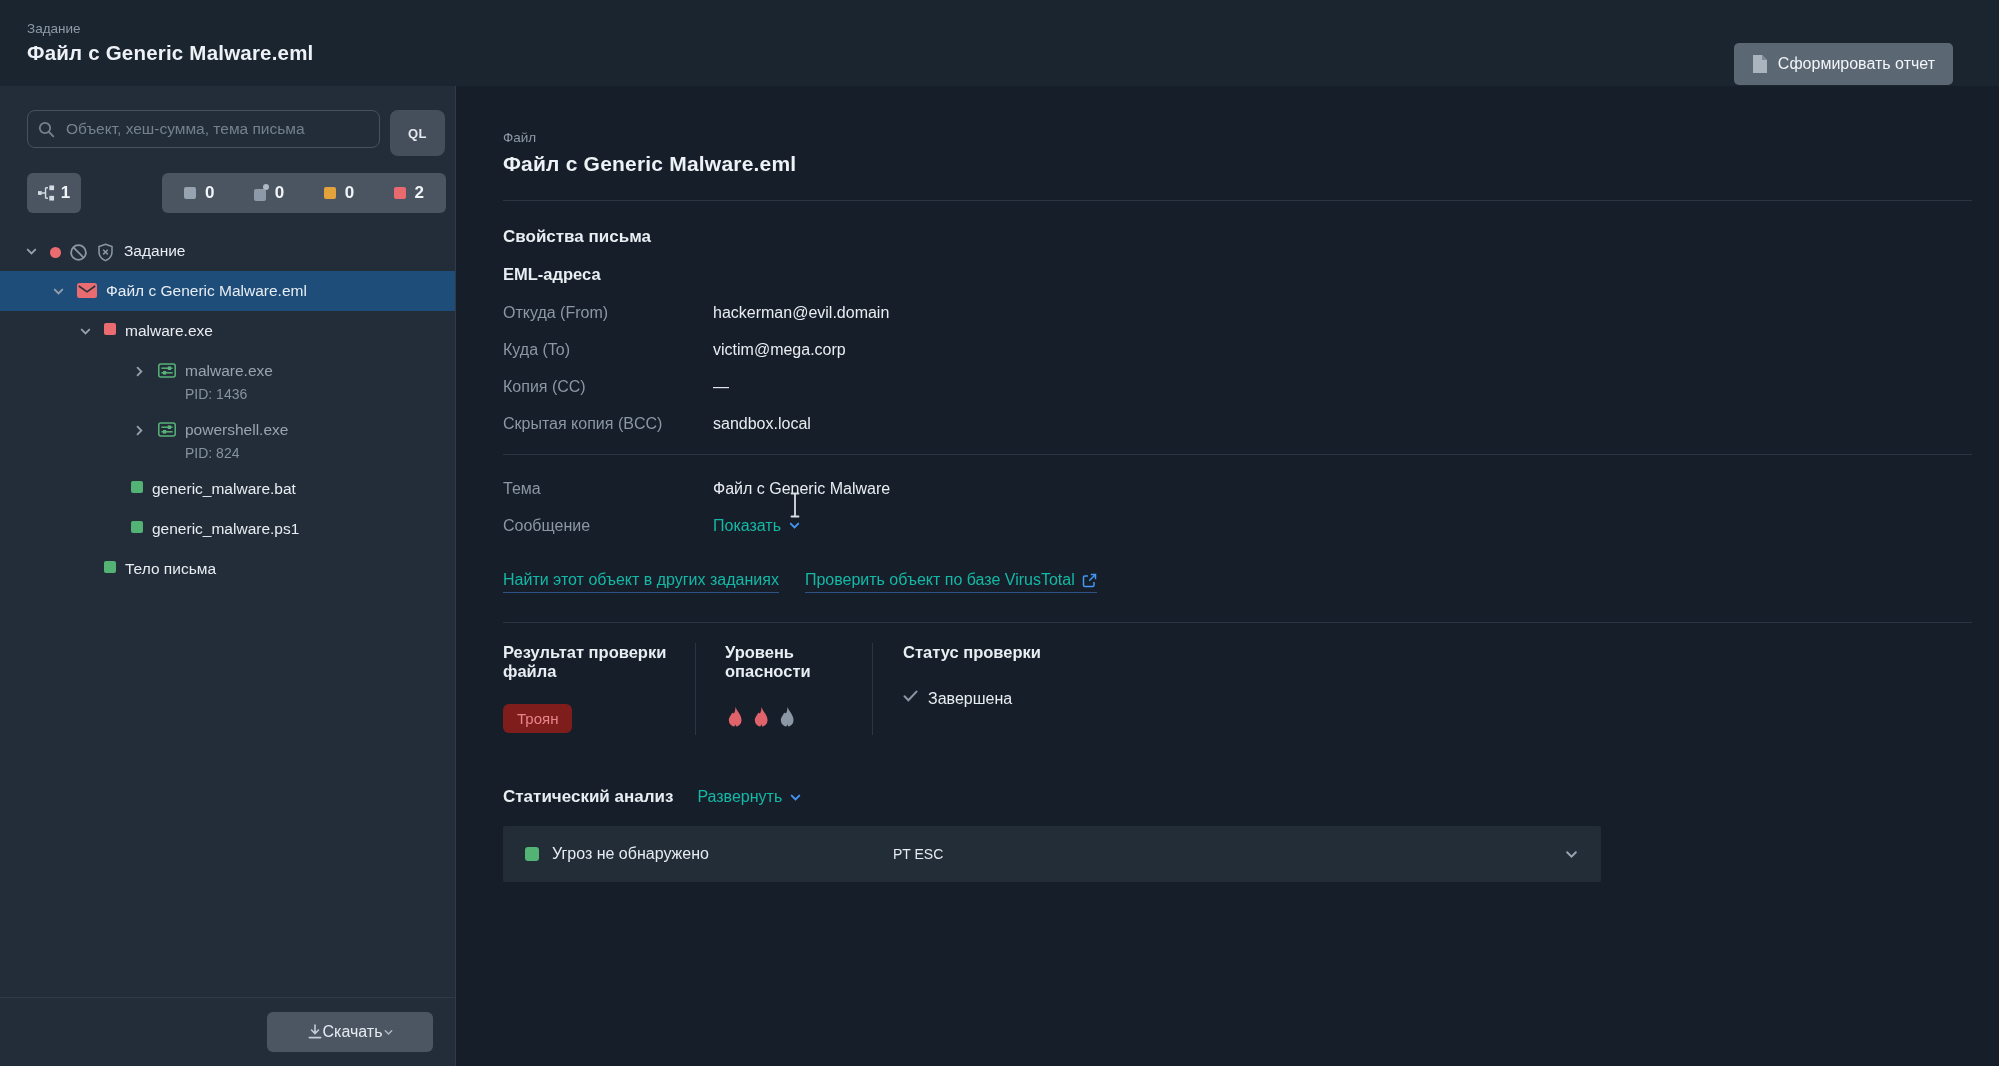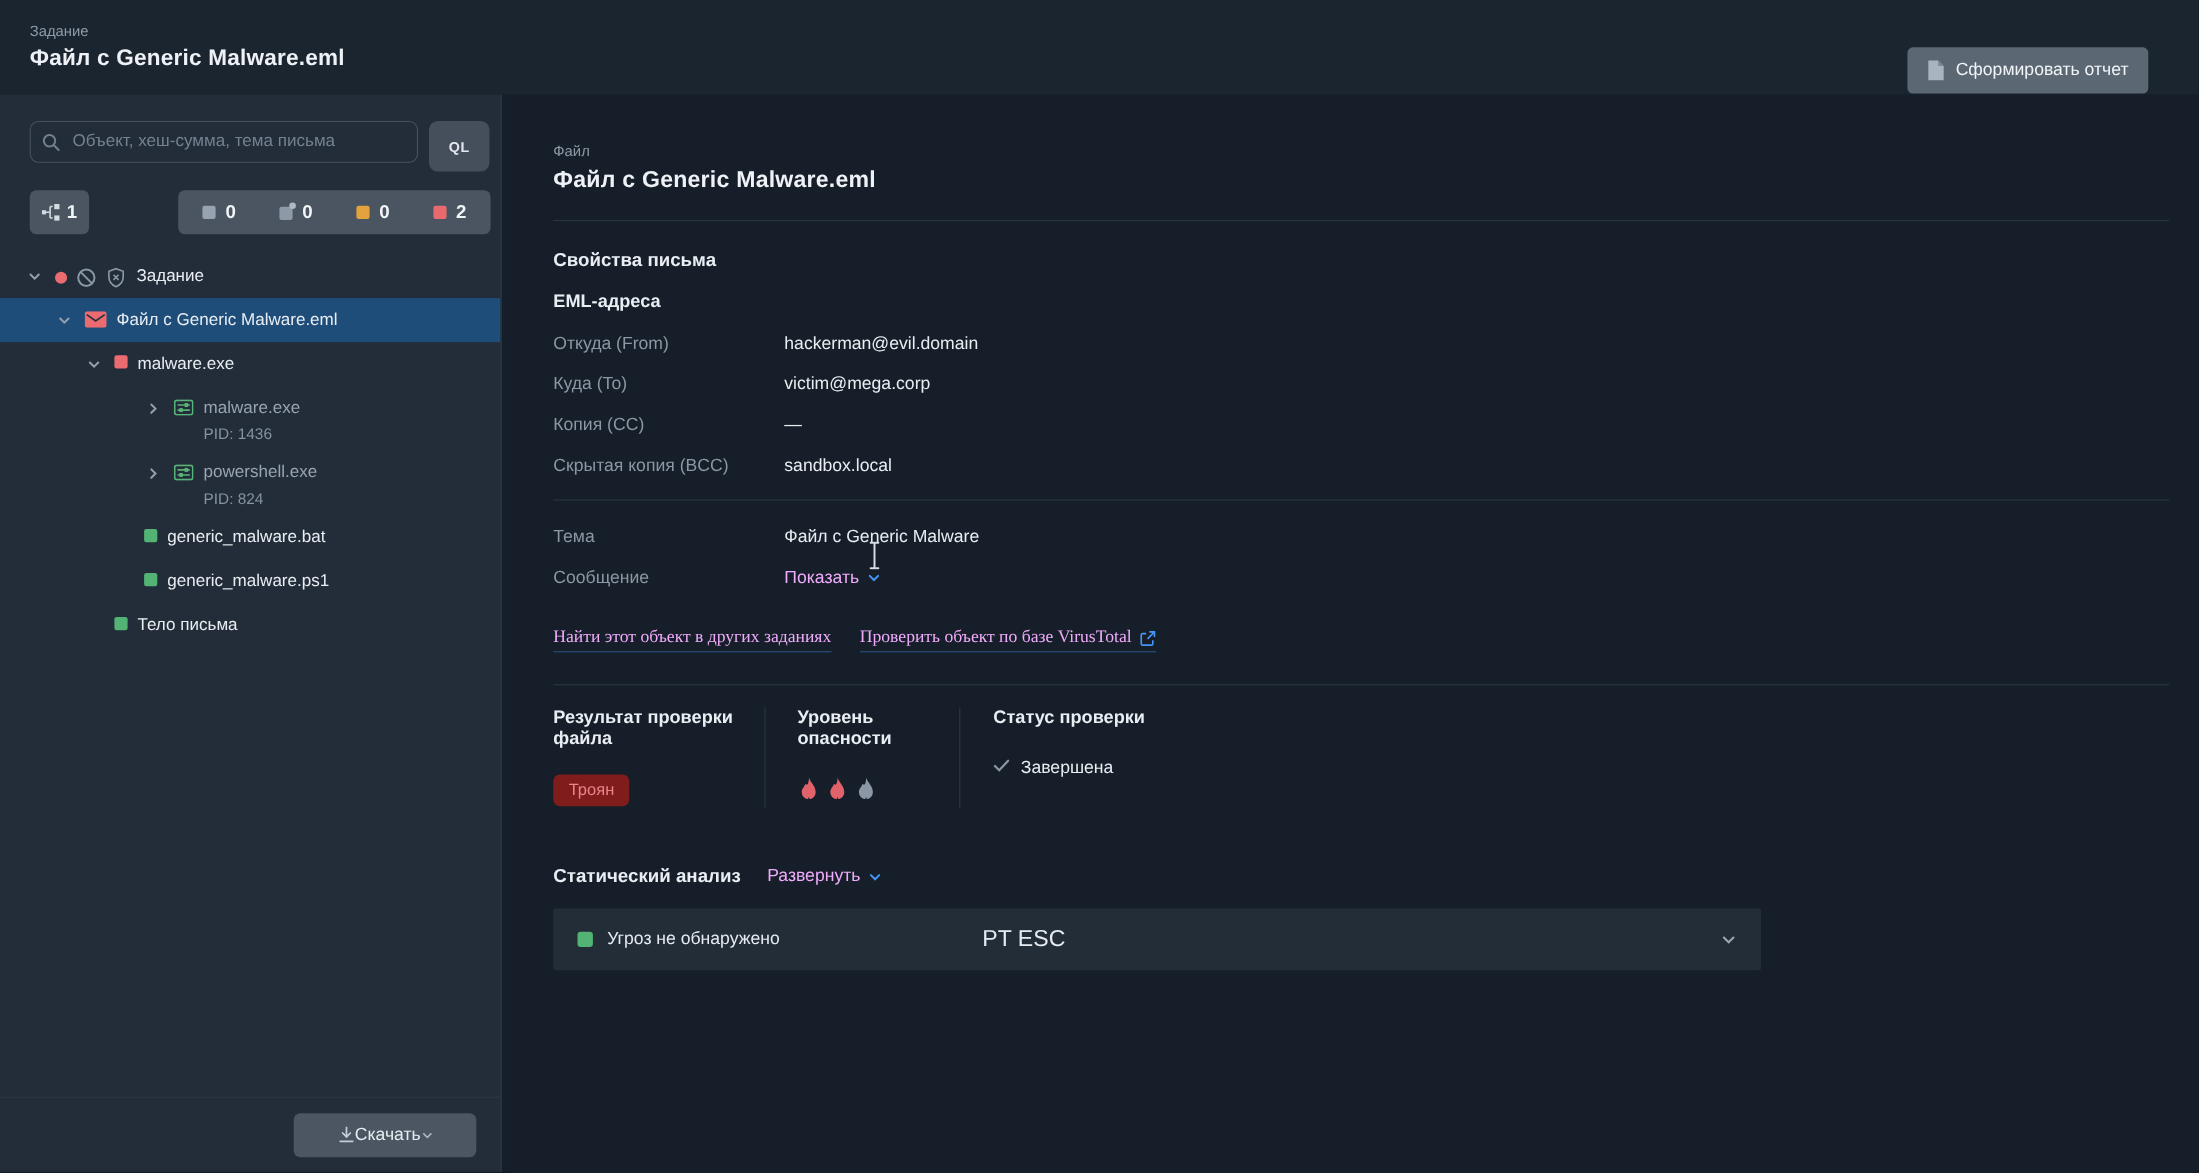--- a/index.html
+++ b/index.html
@@ -59,44 +59,44 @@
   .m-title { margin-top:7px; font-size:21px; font-weight:700; color:#eef2f6; letter-spacing:.2px; }
   .hr { height:1px; background:#2a3541; margin-top:24px; }
   .sec-h { margin-top:26px; font-size:17px; font-weight:700; color:#e9eef3; }
   .sub-h { margin-top:18px; font-size:16.5px; font-weight:700; color:#e9eef3; }
   .fields { margin-top:10px; }
   .field-row { display:flex; height:37px; align-items:center; }
   .flabel { width:210px; flex:0 0 210px; font-size:16px; color:#8b97a4; }
   .fvalue { font-size:16px; color:#e9edf2; }
   .hr2 { height:1px; background:#2a3541; margin-top:12px; }
   .subject-block { margin-top:15px; }
-  .link { color:#f0abfc; font-size:16px; cursor:pointer; display:inline-flex; align-items:center; gap:7px; }
+  .link { color:#14b8a6; font-size:16px; cursor:pointer; display:inline-flex; align-items:center; gap:7px; }
   .link-underline { border-bottom:1px solid rgba(69,149,247,.45); padding-bottom:3px; }
-  .links-row { margin-top:27px; display:flex; gap:26px;font-family:Liberation Serif, serif; }
+  .links-row { margin-top:27px; display:flex; gap:26px; }
   .hr3 { height:1px; background:#2a3541; margin-top:29px; }
 
   .cols { display:flex; margin-top:0; padding:20px 0 0 0; }
   .col { }
   .col-h { font-size:16.5px; font-weight:700; color:#e9eef3; }
   .col-body { margin-top:20px; min-height:34px; display:flex; align-items:center; }
   .col1 { width:192px; flex:0 0 192px; }
   .vsep { width:1px; background:#2b3642; align-self:stretch; }
   .col2 { width:176px; flex:0 0 176px; padding-left:29px; }
   .col3 { padding-left:30px; }
   .verdict-badge { display:inline-block; background:#7f1d1d; color:#e8858c; font-size:15px; padding:6px 14px; border-radius:6px; }
   .flames { display:flex; gap:5px; align-items:flex-end; }
   .status-val { display:flex; align-items:flex-start; gap:10px; font-size:16px; color:#e9edf2; }
 
   .static-head { margin-top:52px; display:flex; align-items:center; gap:24px; }
   .static-title { font-size:17px; font-weight:700; color:#e9eef3; }
   .acc-row { margin-top:19px; width:1098px; height:56px; background:#222d38; border-radius:2px;
     display:flex; align-items:center; padding:0 22px; cursor:pointer; }
   .acc-left { display:flex; align-items:center; gap:13px; width:368px; flex:0 0 368px; }
   .acc-label { font-size:16px; color:#e6ebf1; }
-  .acc-source { font-size:21px; color:#e6ebf1; flex:1; }
+  .acc-source { font-size:14px; color:#e6ebf1; flex:1; }
   .acc-chevron { display:flex; }
 
   .ibeam { position:absolute; left:789px; top:492px; width:12px; height:26px; pointer-events:none; }
   svg { display:block; }
 </style>
 </head>
 <body>
 
 <div class="app">
 

